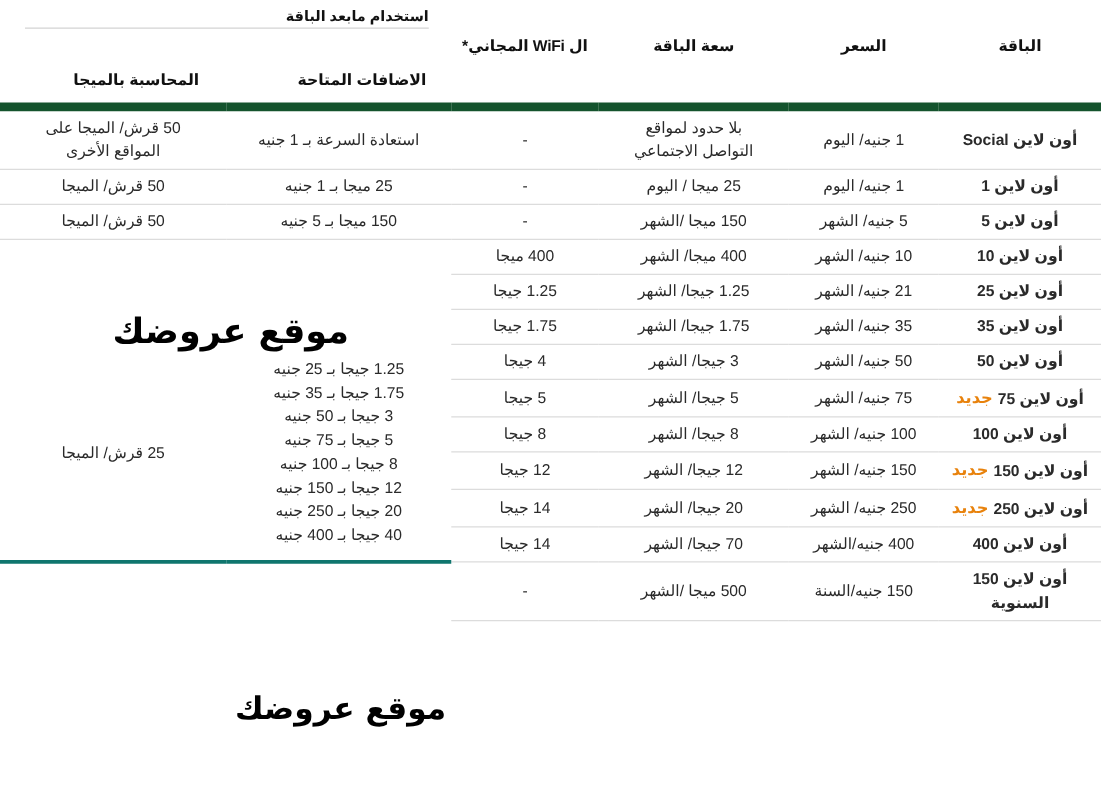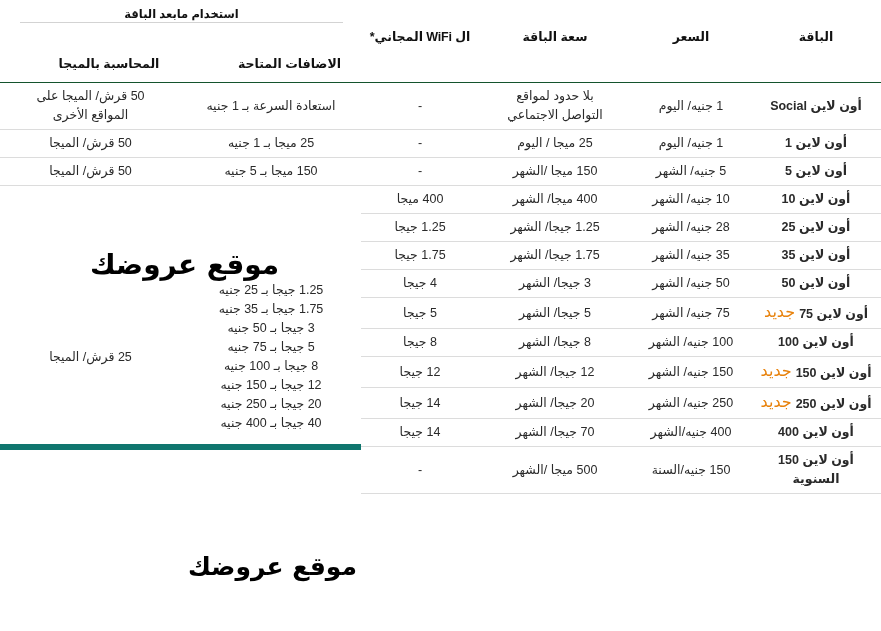--- a/index.html
+++ b/index.html
@@ -43,36 +43,36 @@
   tr.grouphead td {
     padding: 0;
     border: 0;
     height: 23px;
     vertical-align: bottom;
   }
   .group-title {
     font-size: 11.5px;
     font-weight: bold;
     color: #111;
-    text-align: center;
+    text-align: right;
     letter-spacing: -0.2px;
     padding-bottom: 1px;
     border-bottom: 1px solid #d3d3d3;
     margin: 0 18px 0 20px;
     line-height: 13px;
   }
 
   
   tr.thead th {
     font-size: 12.5px;
     font-weight: bold;
     color: #111;
     text-align: center;
     vertical-align: middle;
-    border-bottom: 1px solid #14532d;
+    border-bottom: 7px solid #14532d;
     padding: 0 6px;
     height: 48px;
     letter-spacing: -0.2px;
   }
   tr.thead th.top-aligned {
     vertical-align: top;
     padding-top: 6px;
   }
   tr.thead th.bottom-aligned {
     vertical-align: bottom;
@@ -92,28 +92,28 @@
   }
   td.cell.name {
     font-weight: bold;
     color: #111;
     font-size: 12.5px;
   }
   td.cell.last-row { border-bottom: 1px solid #dcdcdc; }
 
   .newtag {
     color: #e8820c;
-    font-weight: normal;
-    font-size: 16px;
+    font-weight: bold;
+    font-size: 13px;
     margin-inline-start: 4px;
     vertical-align: 1px;
   }
 
   td.merged {
-    border-bottom: 6px solid #0f766e;
+    border-bottom: 3px solid #0f766e;
     text-align: center;
     vertical-align: middle;
     font-size: 12.5px;
     color: #2a2a2a;
     padding: 4px 6px;
   }
   td.blankcell {
     border-bottom: 0;
     padding: 0;
   }
@@ -232,21 +232,21 @@
         <td class="cell">400 ميجا</td>
 
         <td class="blankcell" rowspan="3"></td>
         <td class="blankcell" rowspan="3"></td>
       </tr>
 
       <tr>
         <td class="cell name">
           <span>أون لاين 25</span>
         </td>
-        <td class="cell">28 جنيه/ الشهر</td>
+        <td class="cell">21 جنيه/ الشهر</td>
         <td class="cell">1.25 جيجا/ الشهر</td>
         <td class="cell">1.25 جيجا</td>
       </tr>
 
       <tr>
         <td class="cell name">
           <span>أون لاين 35</span>
         </td>
         <td class="cell">35 جنيه/ الشهر</td>
         <td class="cell">1.75 جيجا/ الشهر</td>

